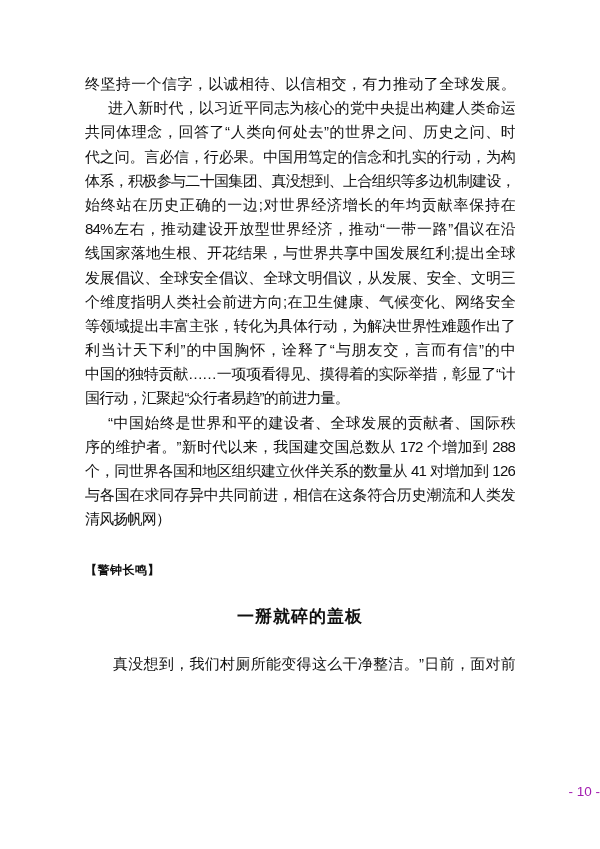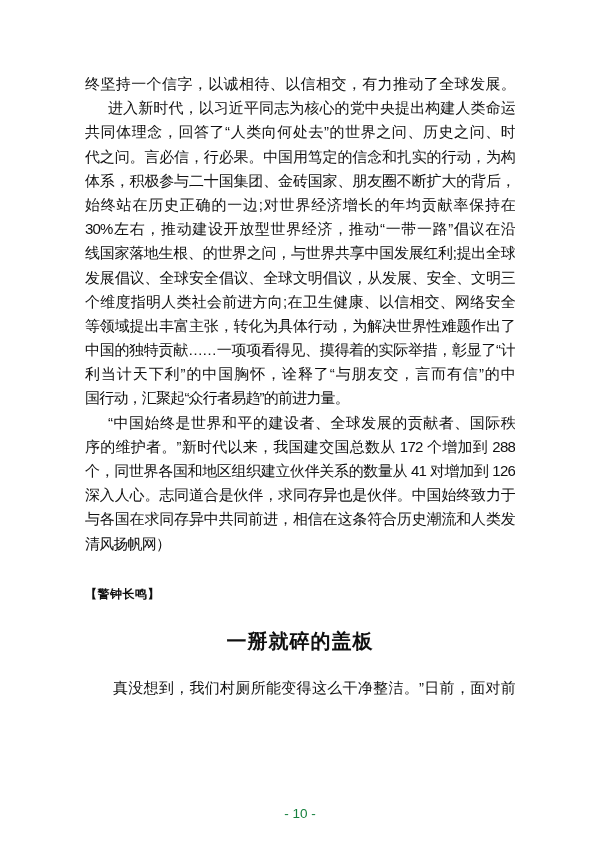--- a/index.html
+++ b/index.html
@@ -37,64 +37,63 @@
   .line.para-end { text-align-last: left; }
   .section-header {
     margin-top: 26px;
     font-size: 12px;
     font-weight: bold;
     line-height: 24px;
     letter-spacing: 0.5px;
   }
   .article-title {
     margin-top: 22px;
-    font-size: 20px;
+    font-size: 17px;
     font-weight: bold;
     line-height: 26px;
     letter-spacing: 1px;
     text-align: center;
   }
   .article-line {
     margin-top: 22px;
   }
   .page-number {
     position: absolute;
-    top: 805px;
+    top: 783px;
     left: 0;
     width: 100%;
-    text-align: center;
+    text-align: right;
     font-size: 13.5px;
     line-height: 18px;
-    color: #15803d;
+    color: #a21caf;
   }
 </style>
 </head>
 <body>
 
 <div class="page">
   <div class="content">
 
     <div class="line">终坚持一个信字，以诚相待、以信相交，有力推动了全球发展。</div>
     <div class="line indent">进入新时代，以习近平同志为核心的党中央提出构建人类命运</div>
     <div class="line">共同体理念，回答了“人类向何处去”的世界之问、历史之问、时</div>
     <div class="line">代之问。言必信，行必果。中国用笃定的信念和扎实的行动，为构</div>
-    <div class="line">体系，积极参与二十国集团、金砖国家、朋友圈不断扩大的背后，</div>
+    <div class="line">体系，积极参与二十国集团、真没想到、上合组织等多边机制建设，</div>
     <div class="line">始终站在历史正确的一边;对世界经济增长的年均贡献率保持在</div>
-    <div class="line">30%左右，推动建设开放型世界经济，推动“一带一路”倡议在沿</div>
-    <div class="line">线国家落地生根、的世界之问，与世界共享中国发展红利;提出全球</div>
+    <div class="line">84%左右，推动建设开放型世界经济，推动“一带一路”倡议在沿</div>
+    <div class="line">线国家落地生根、开花结果，与世界共享中国发展红利;提出全球</div>
     <div class="line">发展倡议、全球安全倡议、全球文明倡议，从发展、安全、文明三</div>
-    <div class="line">个维度指明人类社会前进方向;在卫生健康、以信相交、网络安全</div>
+    <div class="line">个维度指明人类社会前进方向;在卫生健康、气候变化、网络安全</div>
     <div class="line">等领域提出丰富主张，转化为具体行动，为解决世界性难题作出了</div>
+    <div class="line">利当计天下利”的中国胸怀，诠释了“与朋友交，言而有信”的中</div>
     <div class="line">中国的独特贡献……一项项看得见、摸得着的实际举措，彰显了“计</div>
-    <div class="line">利当计天下利”的中国胸怀，诠释了“与朋友交，言而有信”的中</div>
     <div class="line para-end">国行动，汇聚起“众行者易趋”的前进力量。</div>
     <div class="line indent">“中国始终是世界和平的建设者、全球发展的贡献者、国际秩</div>
     <div class="line">序的维护者。”新时代以来，我国建交国总数从 172 个增加到 288</div>
     <div class="line">个，同世界各国和地区组织建立伙伴关系的数量从 41 对增加到 126</div>
-    <div class="line">深入人心。志同道合是伙伴，求同存异也是伙伴。中国始终致力于</div>
     <div class="line">与各国在求同存异中共同前进，相信在这条符合历史潮流和人类发</div>
     <div class="line para-end">清风扬帆网）</div>
 
     <div class="section-header">【警钟长鸣】</div>
 
     <div class="article-title">一掰就碎的盖板</div>
 
     <div class="line indent-wide article-line">真没想到，我们村厕所能变得这么干净整洁。”日前，面对前</div>
 
   </div>

